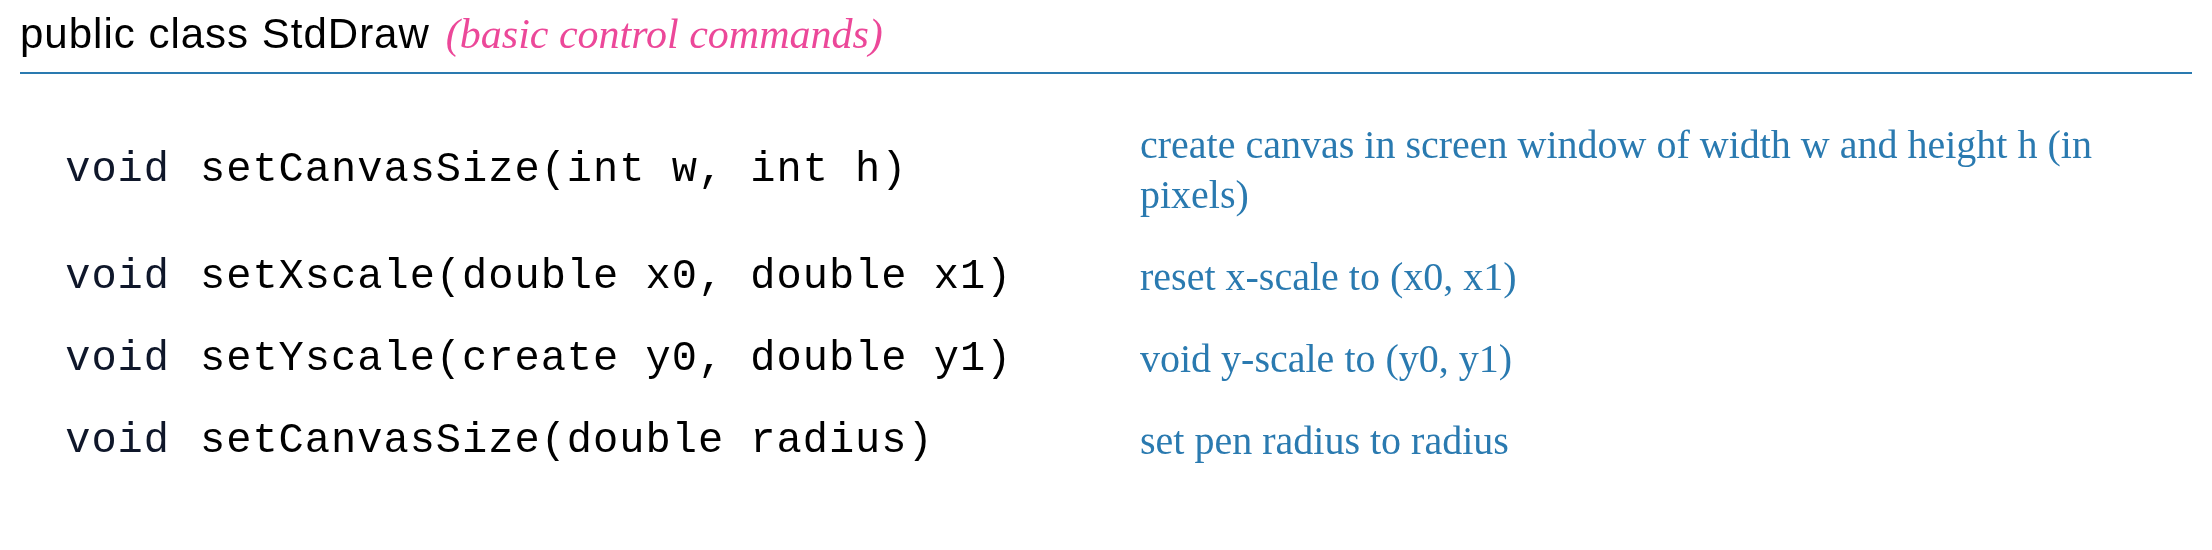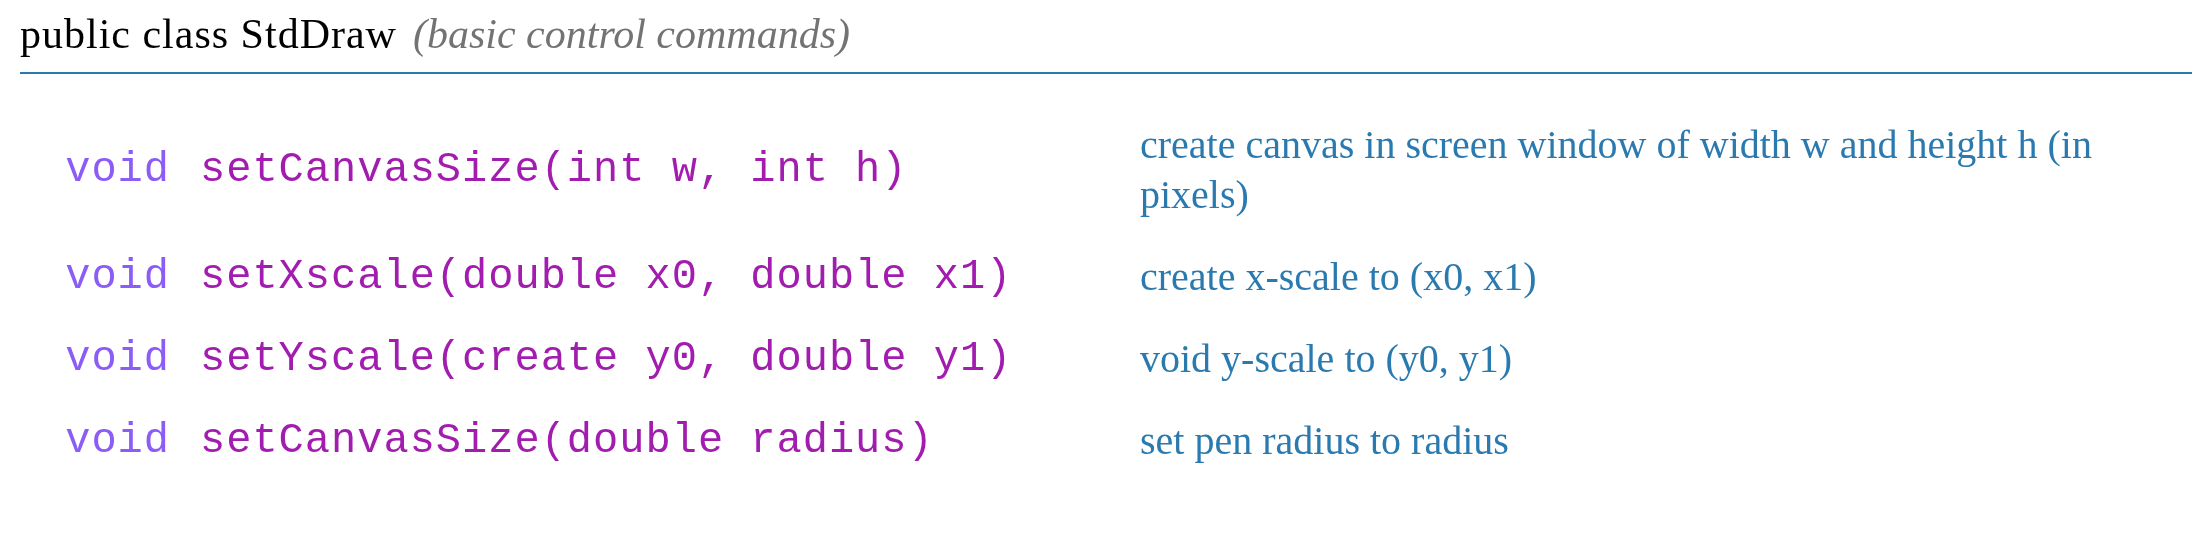--- a/index.html
+++ b/index.html
@@ -16,57 +16,57 @@
     }
     .header {
       display: flex;
       align-items: baseline;
       gap: 16px;
       padding-bottom: 14px;
       border-bottom: 2px solid #2a7ab0;
       margin-bottom: 30px;
     }
     .class-decl {
-      font-family: Liberation Serif, serif;
+      font-family: Liberation Sans, sans-serif;
       font-size: 42px;
       color: #000000;
       letter-spacing: 1px;
     }
     .header-note {
       font-style: italic;
       font-size: 42px;
-      color: #737373;
+      color: #ec4899;
     }
     .method-table {
       display: table;
       width: 100%;
       border-collapse: collapse;
     }
     .method-row {
       display: table-row;
     }
     .method-row > div {
       display: table-cell;
       vertical-align: middle;
       padding: 16px 0;
     }
     .col-return {
       font-family: 'Lucida Console', 'Courier New', monospace;
       font-size: 42px;
-      color: #8b5cf6;
+      color: #0f172a;
       width: 180px;
       padding-left: 40px !important;
       letter-spacing: 1px;
       text-align: right;
       padding-right: 30px !important;
     }
     .col-sig {
       font-family: 'Lucida Console', 'Courier New', monospace;
       font-size: 42px;
-      color: #a21caf;
+      color: #000000;
       letter-spacing: 1px;
       width: 940px;
     }
     .col-desc {
       font-size: 40px;
       color: #2a7ab0;
       padding-right: 20px !important;
       line-height: 1.25;
     }
   </style>
@@ -82,21 +82,21 @@
 
   <div class="method-row">
     <div class="col-return">void</div>
     <div class="col-sig">setCanvasSize(int w, int h)</div>
     <div class="col-desc">create canvas in screen window of width w and height h (in pixels)</div>
   </div>
 
   <div class="method-row">
     <div class="col-return">void</div>
     <div class="col-sig">setXscale(double x0, double x1)</div>
-    <div class="col-desc">create x-scale to (x0, x1)</div>
+    <div class="col-desc">reset x-scale to (x0, x1)</div>
   </div>
 
   <div class="method-row">
     <div class="col-return">void</div>
     <div class="col-sig">setYscale(create y0, double y1)</div>
     <div class="col-desc">void y-scale to (y0, y1)</div>
   </div>
 
   <div class="method-row">
     <div class="col-return">void</div>

